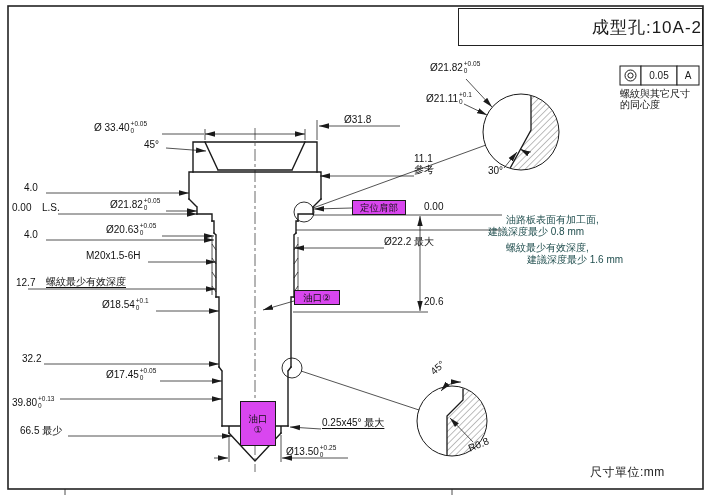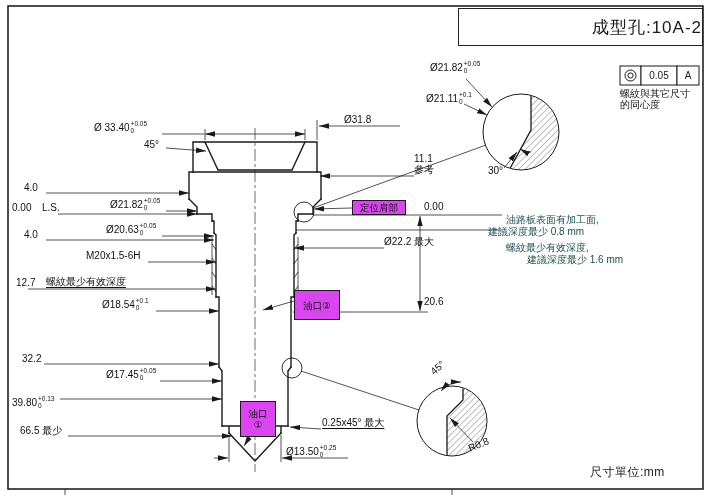--- a/index.html
+++ b/index.html
@@ -196,29 +196,29 @@
       </span></div>
 <div class="lbl" style="left:12px;top:397px"><span>39.80</span><span class="tol">
         <span>+0.13</span>
         <span>0</span>
       </span></div>
 <div class="lbl" style="left:20px;top:425px">66.5 最少</div>
 
 <div class="box" style="left:352px;top:200px;width:54px;height:15px">定位肩部</div>
 <div class="lbl" style="left:424px;top:201px">0.00</div>
 <div class="lbl" style="left:384px;top:236px">Ø22.2 最大</div>
-<div class="box" style="left:294px;top:290px;width:46px;height:30px">油口②</div>
+<div class="box" style="left:294px;top:290px;width:46px;height:15px">油口②</div>
 <div class="lbl" style="left:424px;top:296px">20.6</div>
 
 <div class="note" style="left: 506px; top: 214px; color: rgb(31, 77, 77);">油路板表面有加工面,</div>
 <div class="note" style="left: 488px; top: 226px; color: rgb(31, 77, 77); text-align: right;">建議深度最少 0.8 mm</div>
 <div class="note" style="left: 506px; top: 242px; color: rgb(31, 77, 77);">螺紋最少有效深度,</div>
 <div class="note" style="left: 506px; top: 254px; color: rgb(31, 77, 77); margin-left: 21px;">建議深度最少 1.6 mm</div>
 
-<div class="box" style="left:240px;top:401px;width:36px;height:36px">
+<div class="box" style="left:240px;top:401px;width:36px;height:45px">
   <span>油口</span>
   <span>①</span>
 </div>
 <div class="lbl sm u" style="left:322px;top:417px">0.25x45° 最大</div>
 <div class="lbl" style="left:286px;top:446px"><span>Ø13.50</span><span class="tol">
         <span>+0.25</span>
         <span>0</span>
       </span></div>
 
 <div class="lbl" style="left:488px;top:165px">30°</div>

